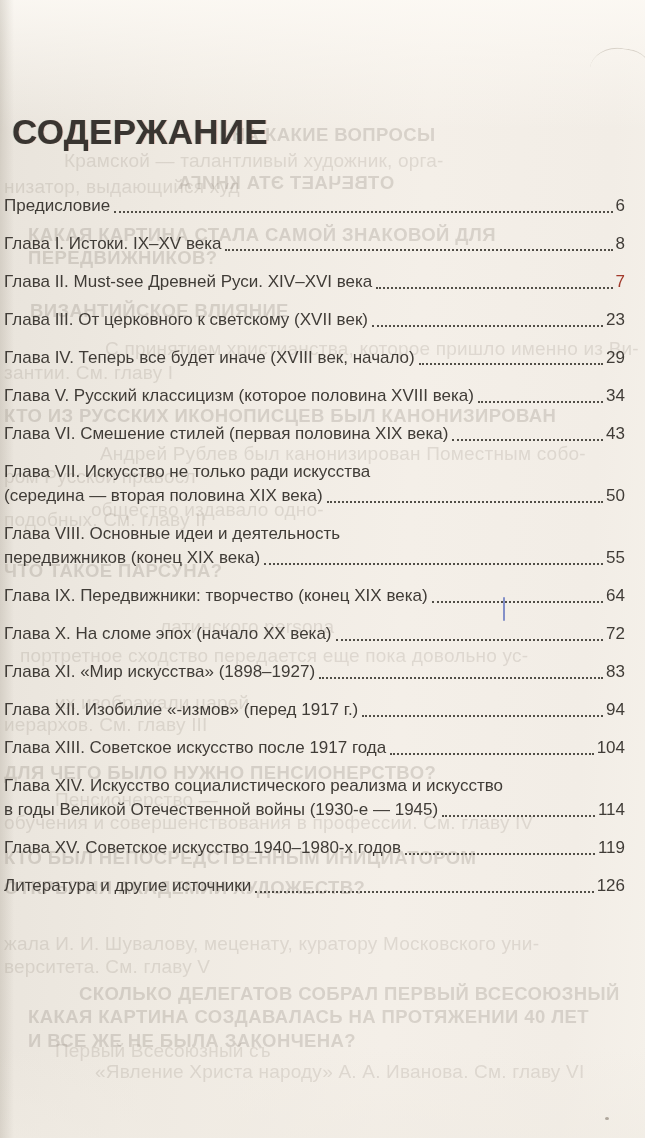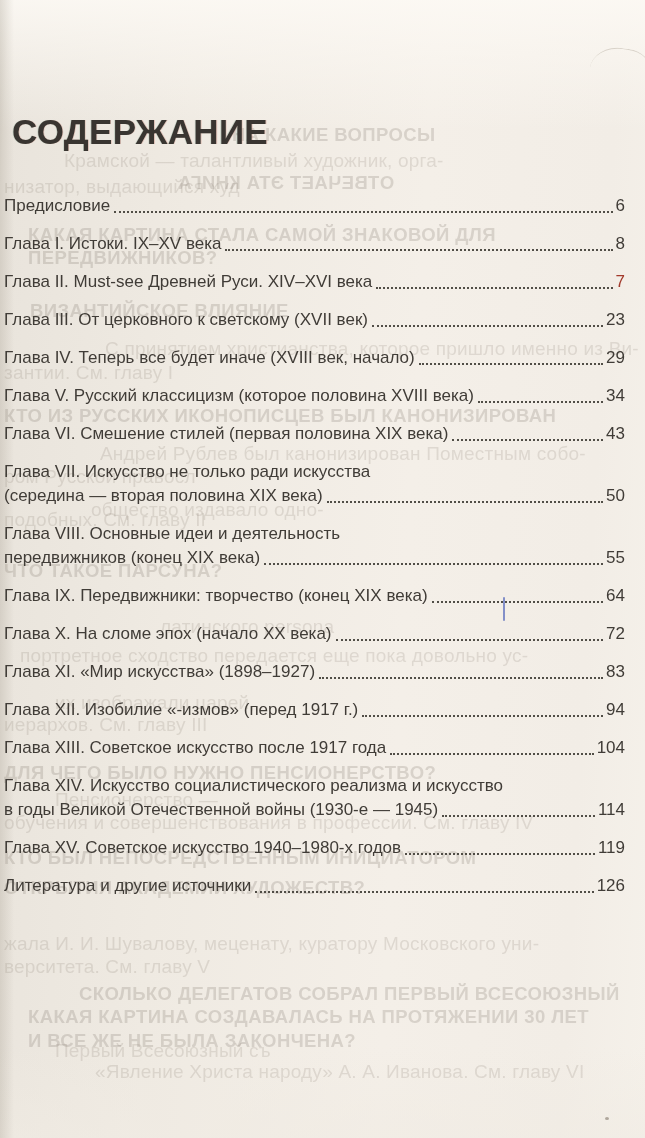--- a/index.html
+++ b/index.html
@@ -79,21 +79,21 @@
       <span class="ghost" style="left: 55px; top: 692px;">их изображали царей,</span>
       <span class="ghost" style="left: 4px; top: 714px;">иерархов. См. главу III</span>
       <span class="ghost bold" style="left: 4px; top: 762px;">ДЛЯ ЧЕГО БЫЛО НУЖНО ПЕНСИОНЕРСТВО?</span>
       <span class="ghost" style="left: 55px; top: 789px;">Пенсионерство —</span>
       <span class="ghost" style="left: 4px; top: 812px;">обучения и совершенствования в профессии. См. главу IV</span>
       <span class="ghost bold" style="left: 4px; top: 847px;">КТО БЫЛ НЕПОСРЕДСТВЕННЫМ ИНИЦИАТОРОМ</span>
       <span class="ghost bold" style="left: 4px; top: 877px;">ОТКРЫТИЯ АКАДЕМИИ ХУДОЖЕСТВ?</span>
       <span class="ghost" style="left: 4px; top: 933px;">жала И. И. Шувалову, меценату, куратору Московского уни-</span>
       <span class="ghost" style="left: 4px; top: 956px;">верситета. См. главу V</span>
       <span class="ghost bold" style="left: 38px; top: 983px; margin-left: 41px;">СКОЛЬКО ДЕЛЕГАТОВ СОБРАЛ ПЕРВЫЙ ВСЕСОЮЗНЫЙ</span>
-      <span class="ghost bold" style="left: 28px; top: 1006px;">КАКАЯ КАРТИНА СОЗДАВАЛАСЬ НА ПРОТЯЖЕНИИ 30 ЛЕТ</span>
+      <span class="ghost bold" style="left: 28px; top: 1006px;">КАКАЯ КАРТИНА СОЗДАВАЛАСЬ НА ПРОТЯЖЕНИИ 40 ЛЕТ</span>
       <span class="ghost bold" style="left: 28px; top: 1030px;">И ВСЕ ЖЕ НЕ БЫЛА ЗАКОНЧЕНА?</span>
       <span class="ghost" style="left: 55px; top: 1040px;">Первый Всесоюзный съ</span>
       <span class="ghost" style="left: 95px; top: 1061px;">«Явление Христа народу» А. А. Иванова. См. главу VI</span>
     </div>
 
   <div class="edge-shadow"></div>
 
   <div class="content">
     <h1 class="doc-title">СОДЕРЖАНИЕ</h1>
     <div class="toc" id="toc">

